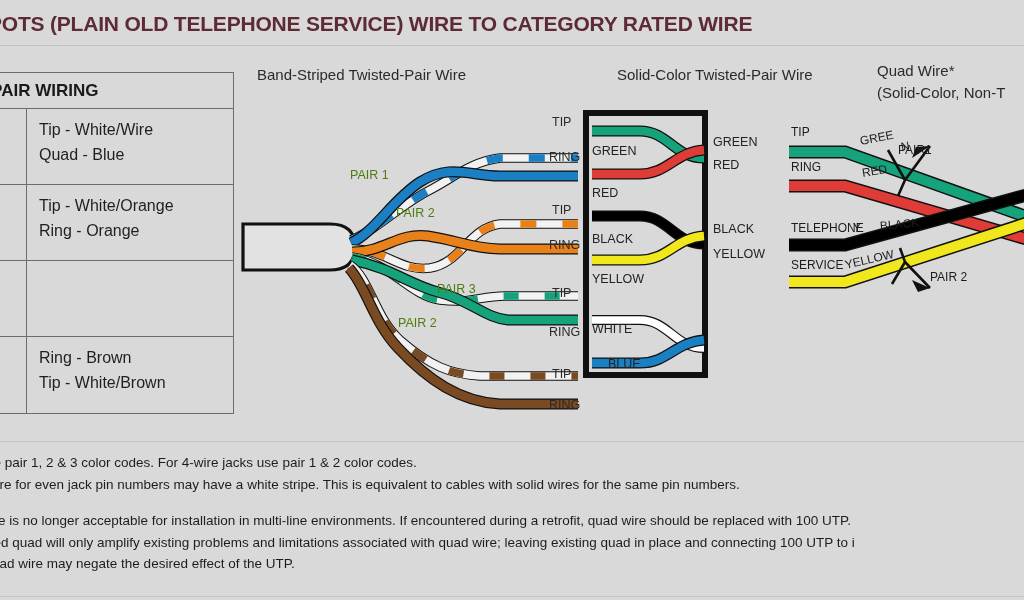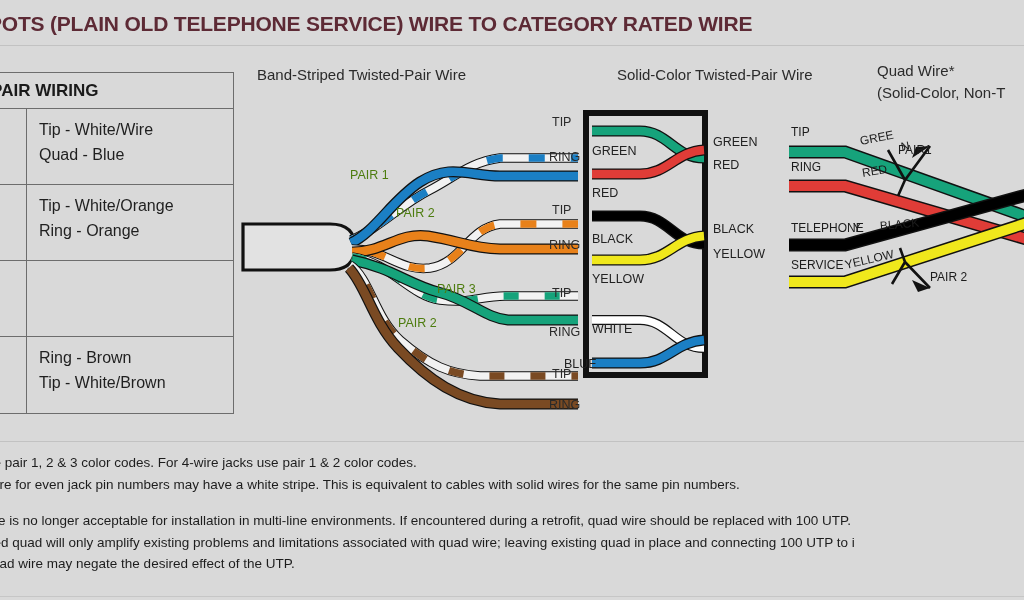--- a/index.html
+++ b/index.html
@@ -226,21 +226,21 @@
   <div class="lbl" style="left:552px;top:286px;">TIP</div>
   <div class="lbl" style="left:549px;top:325px;">RING</div>
   <div class="lbl" style="left:552px;top:367px;">TIP</div>
   <div class="lbl" style="left:549px;top:398px;">RING</div>
 
   <div class="lbl lbl-sc" style="left:592px;top:144px;">GREEN</div>
   <div class="lbl lbl-sc" style="left:592px;top:186px;">RED</div>
   <div class="lbl lbl-sc" style="left:592px;top:232px;">BLACK</div>
   <div class="lbl lbl-sc" style="left:592px;top:272px;">YELLOW</div>
   <div class="lbl lbl-sc" style="left:592px;top:322px;text-align:center;">WHITE</div>
-  <div class="lbl lbl-sc" style="left:564px;top:357px;">BLUE</div>
+  <div class="lbl lbl-sc" style="left:608px;top:357px;">BLUE</div>
 
   <div class="lbl lbl-sc" style="left:713px;top:135px;">GREEN</div>
   <div class="lbl lbl-sc" style="left:713px;top:158px;">RED</div>
   <div class="lbl lbl-sc" style="left:713px;top:222px;">BLACK</div>
   <div class="lbl lbl-sc" style="left:713px;top:247px;">YELLOW</div>
 
   <div class="lbl lbl-quad" style="left:791px;top:125px;">TIP</div>
   <div class="lbl lbl-quad" style="left:791px;top:160px;">RING</div>
   <div class="lbl lbl-quad" style="left:791px;top:221px;">TELEPHONE</div>
   <div class="lbl lbl-quad" style="left:853px;top:221px;">Y</div>

